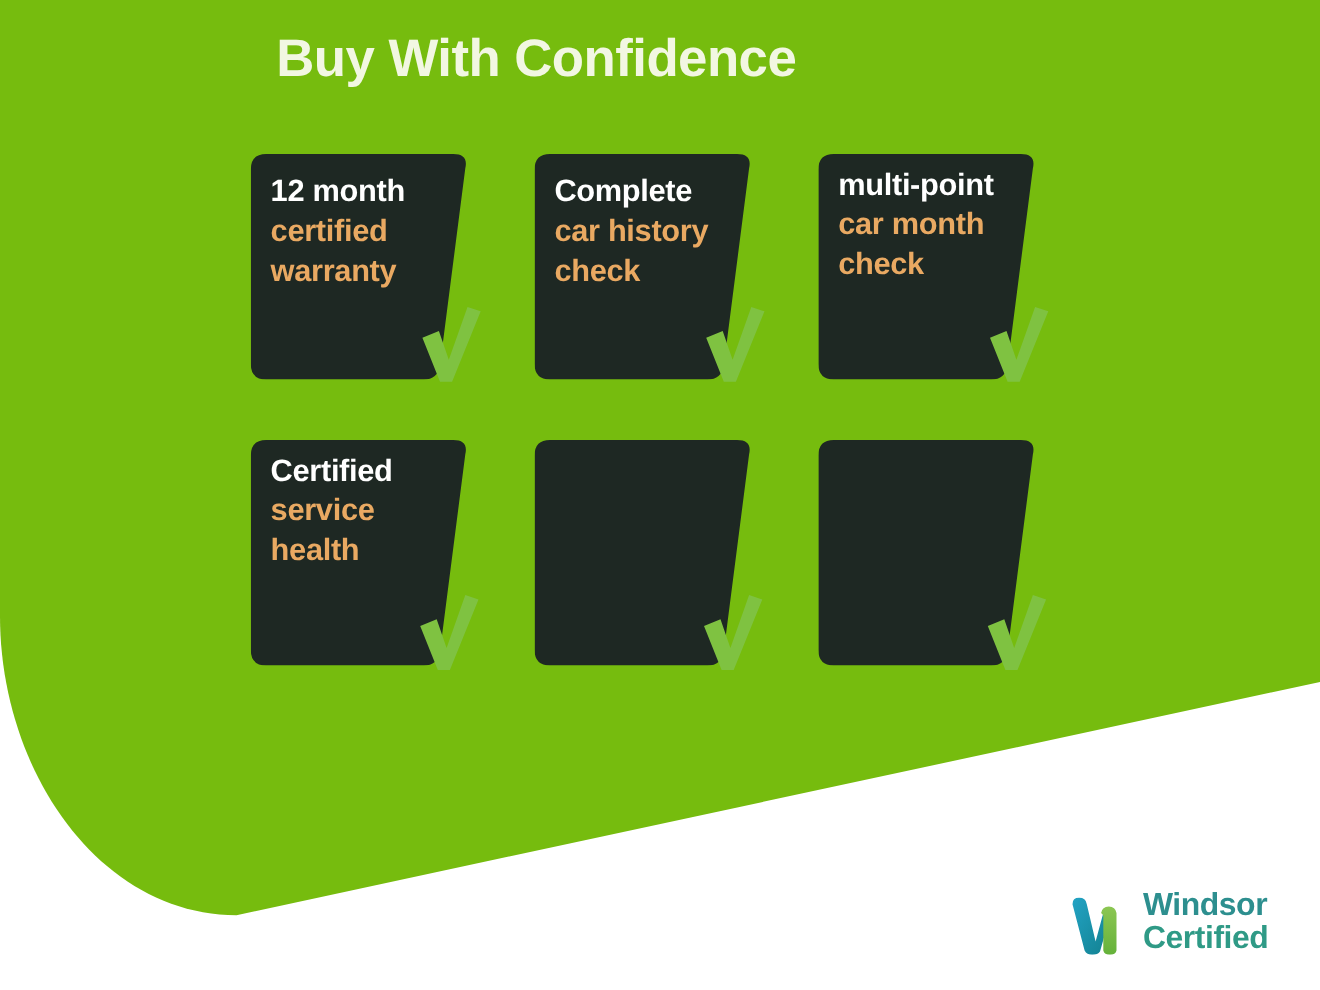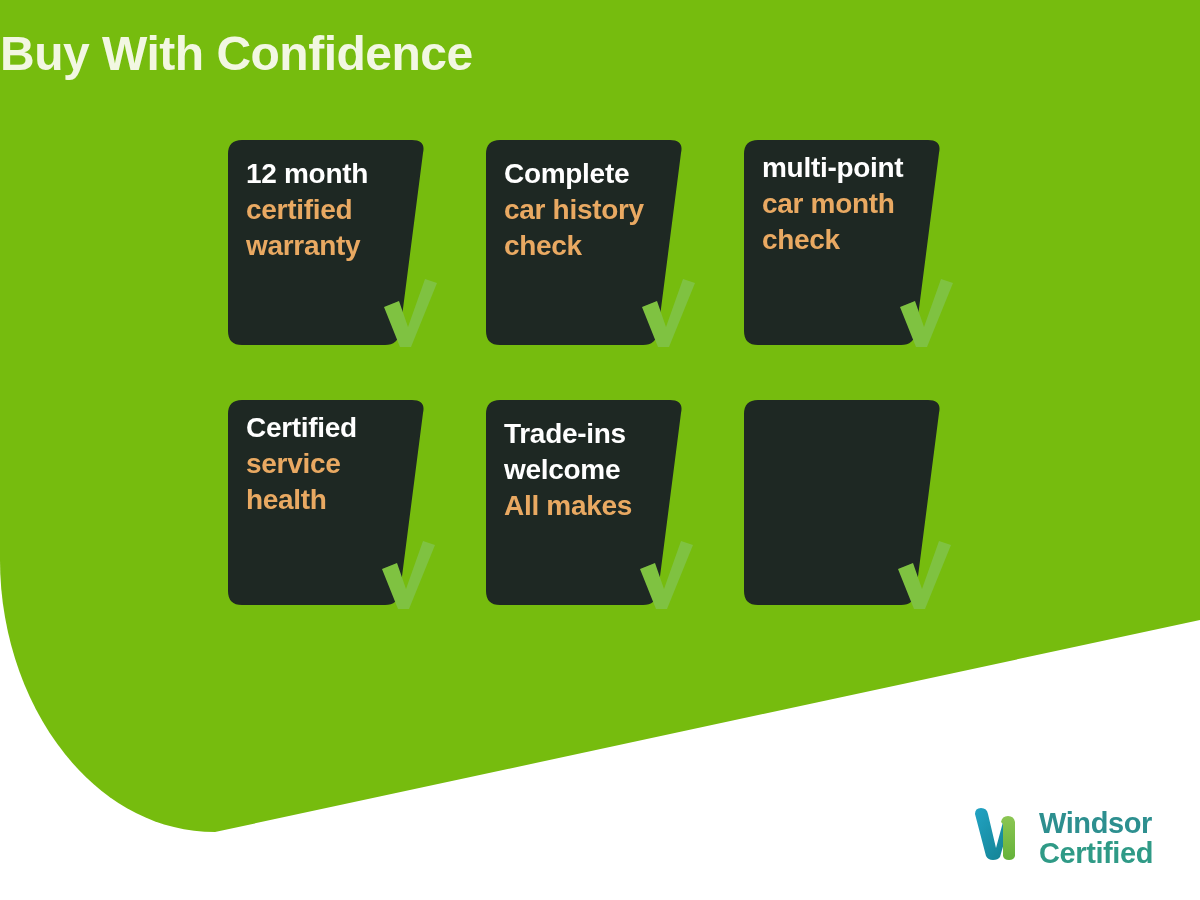--- a/index.html
+++ b/index.html
@@ -26,21 +26,21 @@
     z-index: 0;
   }
 
   
   #page-title {
     position: absolute;
     z-index: 3;
     left: 0;
     top: 26px;
     width: 975px;
-    text-align: left;
+    text-align: center;
     font-size: 48px;
     font-weight: 700;
     letter-spacing: -0.5px;
     color: #f2f7e2;
   }
 
   
   #card-grid {
     position: absolute;
     z-index: 2;
@@ -93,21 +93,21 @@
   .check-r1 { right: 20px; bottom: -4px; }
   .check-r2 { right: 22px; bottom: -6px; }
 
   
   #brand-logo {
     position: absolute;
     z-index: 4;
     left: 972px;
     top: 808px;
     display: flex;
-    align-items: flex-start;
+    align-items: flex-end;
     gap: 9px;
   }
   #brand-wordmark {
     display: flex;
     flex-direction: column;
     line-height: 1.04;
   }
   .brand-line {
     font-size: 29px;
     font-weight: 600;
@@ -180,25 +180,20 @@
     </div>
     <svg class="check-mark check-r2" viewBox="0 0 62 72">
       <path d="M 6 30 L 21 24 L 30 50 L 47 2 L 59 6 L 33 70 L 22 70 Z" fill="#7fc241"></path>
     </svg>
   </div>
 
   <div class="feature-card">
     <svg class="card-shape" viewBox="0 0 232 205" preserveAspectRatio="none">
       <path d="M 14 0 L 184 0 Q 198 0 195 13 L 172 192 Q 170 205 157 205 L 14 205 Q 0 205 0 191 L 0 14 Q 0 0 14 0 Z" fill="#1e2823"></path>
     </svg>
-    <div class="card-body">
-      <div class="card-line white">Trade-ins</div>
-      <div class="card-line white">welcome</div>
-      <div class="card-line accent">All makes</div>
-    </div>
     <svg class="check-mark check-r2" viewBox="0 0 62 72">
       <path d="M 6 30 L 21 24 L 30 50 L 47 2 L 59 6 L 33 70 L 22 70 Z" fill="#7fc241"></path>
     </svg>
   </div>
 
   <div class="feature-card">
     <svg class="card-shape" viewBox="0 0 232 205" preserveAspectRatio="none">
       <path d="M 14 0 L 184 0 Q 198 0 195 13 L 172 192 Q 170 205 157 205 L 14 205 Q 0 205 0 191 L 0 14 Q 0 0 14 0 Z" fill="#1e2823"></path>
     </svg>
     <svg class="check-mark check-r2" viewBox="0 0 62 72">

